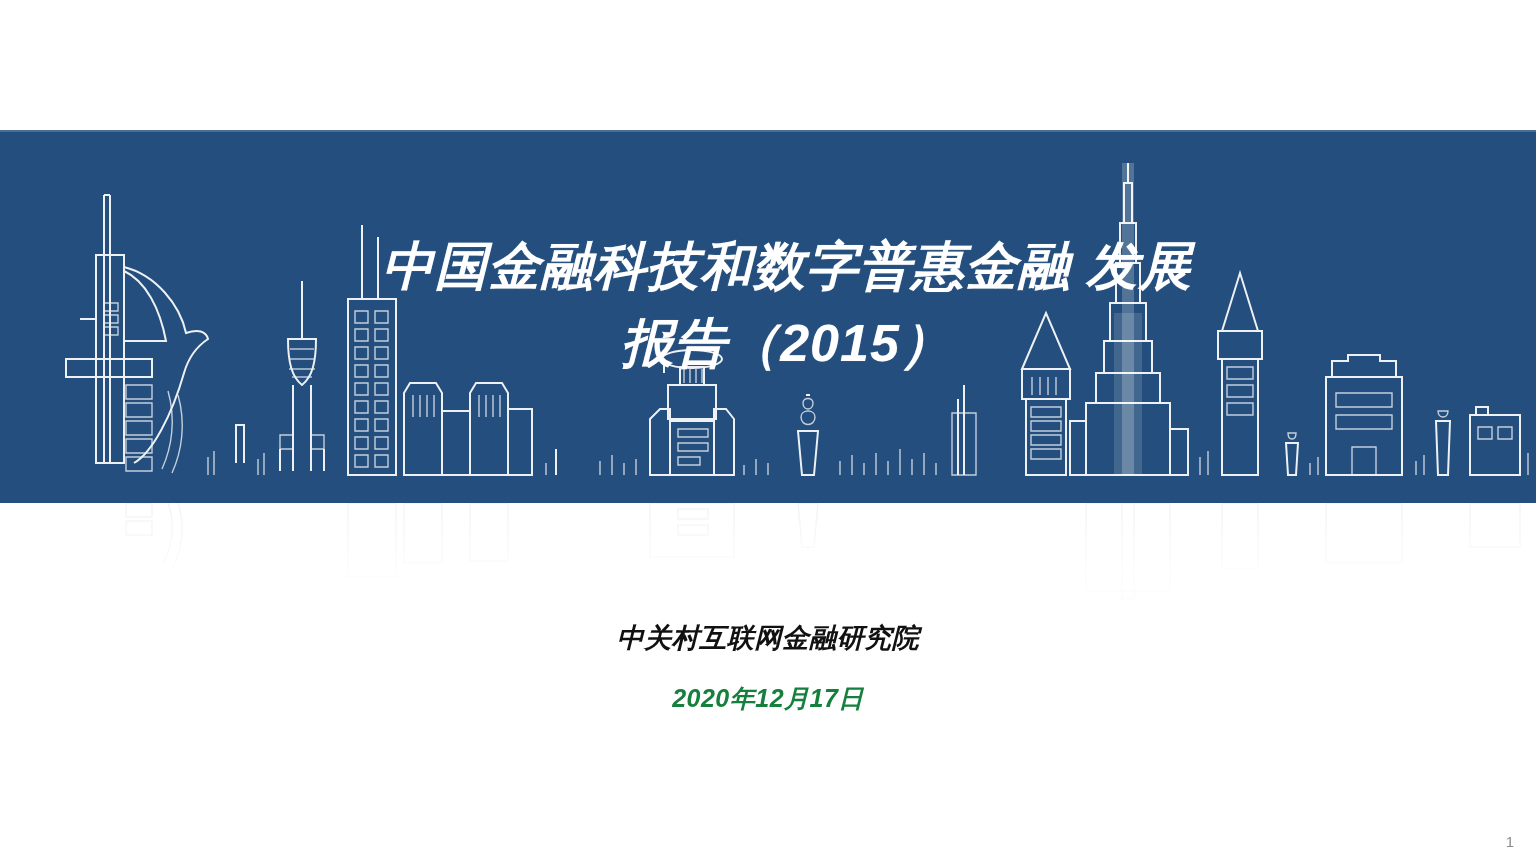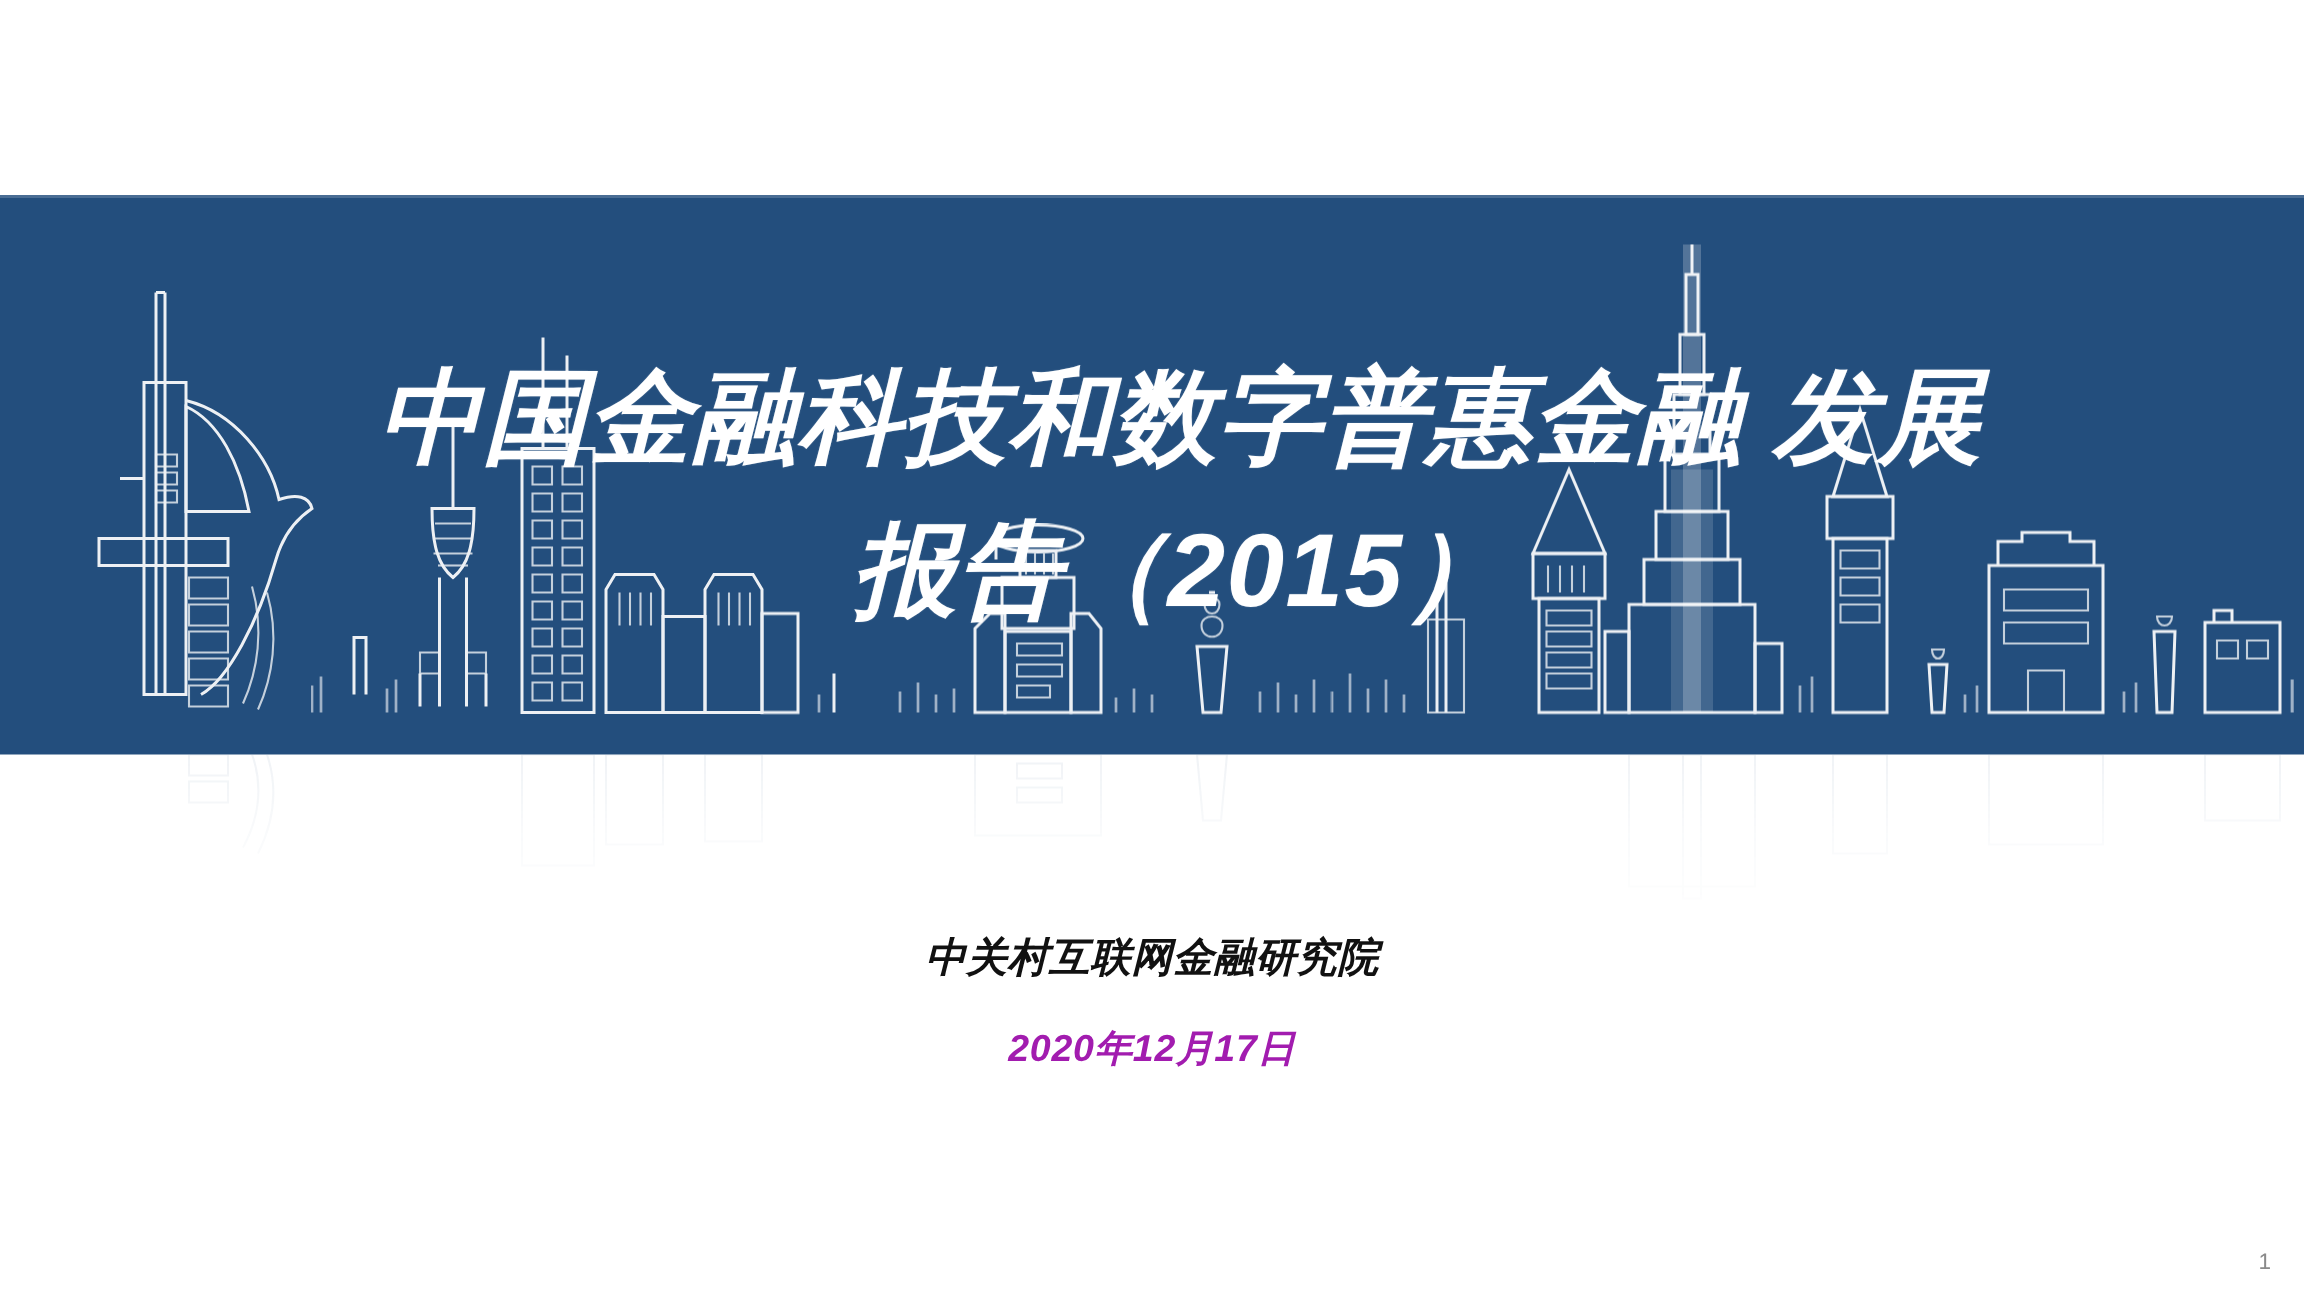--- a/index.html
+++ b/index.html
@@ -95,21 +95,21 @@
     width: 1536px;
     text-align: center;
     z-index: 5;
     pointer-events: none;
   }
   .title-line {
     color: #ffffff;
     font-family: "Liberation Sans", sans-serif;
     font-weight: bold;
     font-style: italic;
-    font-size: 69px;
+    font-size: 52px;
     line-height: 1.48;
     letter-spacing: 1px;
     white-space: nowrap;
     text-shadow: 0 0 1px rgba(255,255,255,0.35);
     margin-left: 38px;
   }
 
   
   .subtitle-block {
     position: absolute;
@@ -121,21 +121,21 @@
   .org-name {
     color: #111111;
     font-family: "Liberation Sans", sans-serif;
     font-weight: bold;
     font-style: italic;
     font-size: 27px;
     letter-spacing: 0.5px;
     margin: 0 0 26px 0;
   }
   .date-line {
-    color: #a21caf;
+    color: #15803d;
     font-family: "Liberation Sans", sans-serif;
     font-weight: bold;
     font-style: italic;
     font-size: 25px;
     letter-spacing: 0.5px;
     margin: 0;
   }
 
   
   .page-number {

